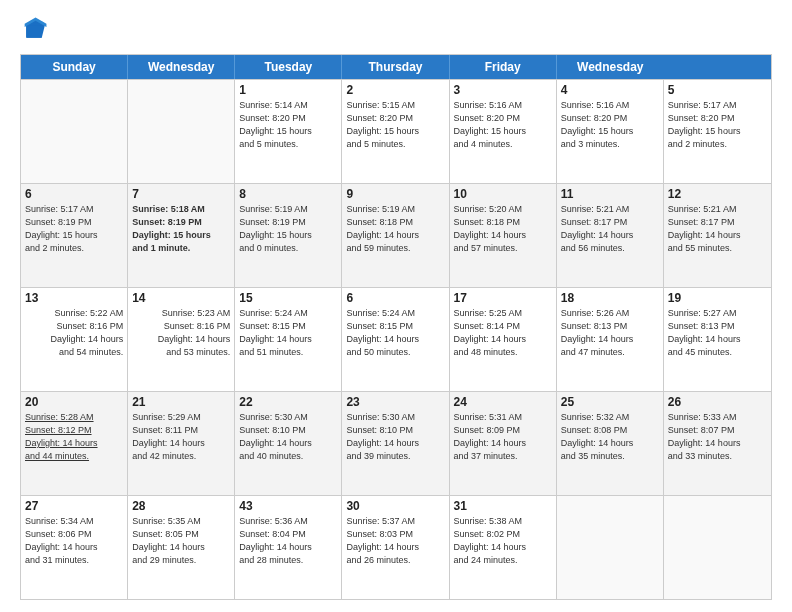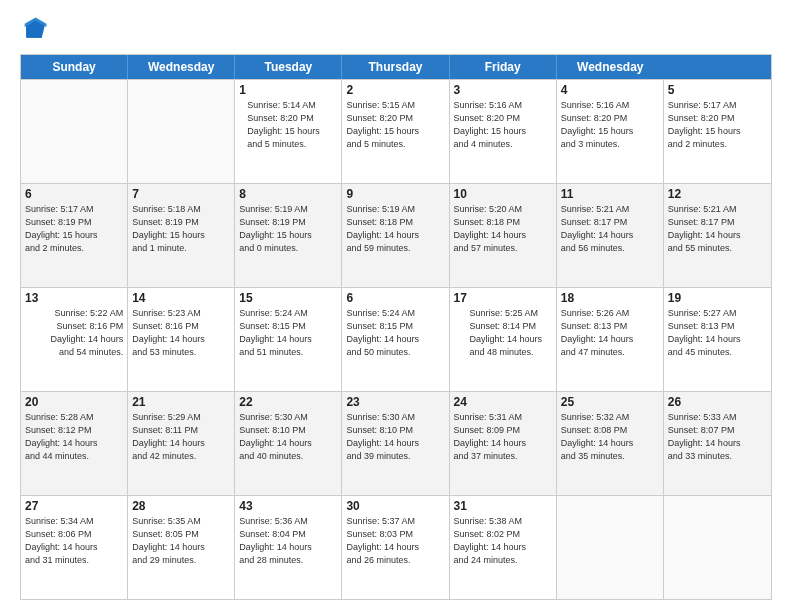--- a/index.html
+++ b/index.html
@@ -140,21 +140,21 @@
         <div class="cal-header-cell">Thursday</div>
         <div class="cal-header-cell">Friday</div>
         <div class="cal-header-cell">Wednesday</div>
       </div>
     <div class="cal-body">
     <div class="cal-week">
           <div class="cal-cell empty"></div>
           <div class="cal-cell empty"></div>
           <div class="cal-cell">
             <div class="day-num">1</div>
-            <div class="day-info" style="white-space: pre-line; margin-left: 8px;">Sunrise: 5:14 AM
+            <div class="day-info" style="white-space: pre-line;">Sunrise: 5:14 AM
 Sunset: 8:20 PM
 Daylight: 15 hours
 and 5 minutes.</div>
           </div>
           <div class="cal-cell">
             <div class="day-num">2</div>
             <div class="day-info" style="white-space: pre-line;">Sunrise: 5:15 AM
 Sunset: 8:20 PM
 Daylight: 15 hours
 and 5 minutes.</div>
@@ -184,21 +184,21 @@
         <div class="cal-week">
           <div class="cal-cell alt-row">
             <div class="day-num">6</div>
             <div class="day-info" style="white-space: pre-line;">Sunrise: 5:17 AM
 Sunset: 8:19 PM
 Daylight: 15 hours
 and 2 minutes.</div>
           </div>
           <div class="cal-cell alt-row">
             <div class="day-num">7</div>
-            <div class="day-info" style="white-space: pre-line;">Sunrise: 5:18 AM
+            <div class="day-info" style="white-space: pre-line; font-weight: bold;">Sunrise: 5:18 AM
 Sunset: 8:19 PM
 Daylight: 15 hours
 and 1 minute.</div>
           </div>
           <div class="cal-cell alt-row">
             <div class="day-num">8</div>
             <div class="day-info" style="white-space: pre-line;">Sunrise: 5:19 AM
 Sunset: 8:19 PM
 Daylight: 15 hours
 and 0 minutes.</div>
@@ -235,42 +235,42 @@
         <div class="cal-week">
           <div class="cal-cell">
             <div class="day-num">13</div>
             <div class="day-info" style="white-space: pre-line; text-align: right;">Sunrise: 5:22 AM
 Sunset: 8:16 PM
 Daylight: 14 hours
 and 54 minutes.</div>
           </div>
           <div class="cal-cell">
             <div class="day-num">14</div>
-            <div class="day-info" style="white-space: pre-line;">Sunrise: 5:23 AM
+            <div class="day-info" style="white-space: pre-line; text-align: right;">Sunrise: 5:23 AM
 Sunset: 8:16 PM
 Daylight: 14 hours
 and 53 minutes.</div>
           </div>
           <div class="cal-cell">
             <div class="day-num">15</div>
             <div class="day-info" style="white-space: pre-line;">Sunrise: 5:24 AM
 Sunset: 8:15 PM
 Daylight: 14 hours
 and 51 minutes.</div>
           </div>
           <div class="cal-cell">
             <div class="day-num">6</div>
             <div class="day-info" style="white-space: pre-line;">Sunrise: 5:24 AM
 Sunset: 8:15 PM
 Daylight: 14 hours
 and 50 minutes.</div>
           </div>
           <div class="cal-cell">
             <div class="day-num">17</div>
-            <div class="day-info" style="white-space: pre-line; margin-left: 16px;">Sunrise: 5:25 AM
+            <div class="day-info" style="white-space: pre-line;">Sunrise: 5:25 AM
 Sunset: 8:14 PM
 Daylight: 14 hours
 and 48 minutes.</div>
           </div>
           <div class="cal-cell">
             <div class="day-num">18</div>
             <div class="day-info" style="white-space: pre-line;">Sunrise: 5:26 AM
 Sunset: 8:13 PM
 Daylight: 14 hours
 and 47 minutes.</div>
@@ -279,21 +279,21 @@
             <div class="day-num">19</div>
             <div class="day-info" style="white-space: pre-line;">Sunrise: 5:27 AM
 Sunset: 8:13 PM
 Daylight: 14 hours
 and 45 minutes.</div>
           </div>
         </div>
         <div class="cal-week">
           <div class="cal-cell alt-row">
             <div class="day-num">20</div>
-            <div class="day-info" style="white-space: pre-line;">Sunrise: 5:28 AM
+            <div class="day-info" style="white-space: pre-line; text-decoration: underline;">Sunrise: 5:28 AM
 Sunset: 8:12 PM
 Daylight: 14 hours
 and 44 minutes.</div>
           </div>
           <div class="cal-cell alt-row">
             <div class="day-num">21</div>
             <div class="day-info" style="white-space: pre-line;">Sunrise: 5:29 AM
 Sunset: 8:11 PM
 Daylight: 14 hours
 and 42 minutes.</div>

